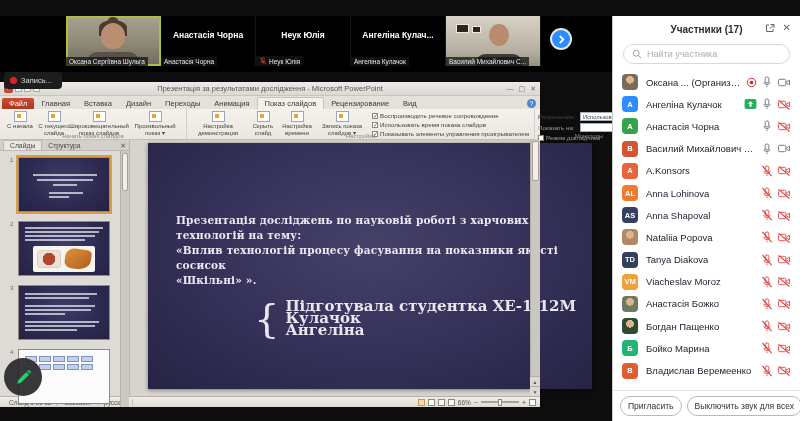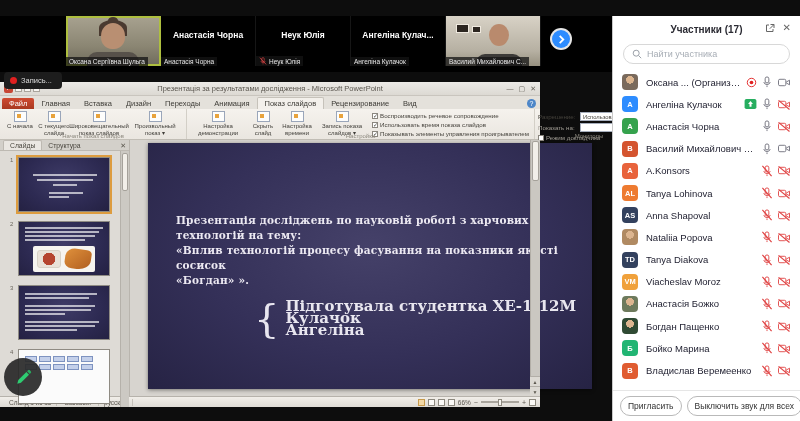--- a/index.html
+++ b/index.html
@@ -411,21 +411,21 @@
               <div class="vthumb"></div>
             </div>
         </div>
       </div>
 
       <div class="slide-area">
         <div class="slide">
           <div class="slide-title">
             <div>Презентація досліджень по науковій роботі з харчових технологій на тему:</div>
             <div>«Вплив технологій процесу фасування  на показники якості сосисок</div>
-            <div>«Богдан» ».</div>
+            <div>«Шкільні» ».</div>
           </div>
           <div class="credit">
             <div class="brace">{</div>
             <div class="credit-lines">
               <div>Підготувала студентка ХЕ-1-12М Кулачок</div>
               <div>Ангеліна</div>
             </div>
           </div>
         </div>
         <div class="slide-vscroll">
@@ -567,21 +567,21 @@
             </svg>
             <svg width="14" height="11" viewBox="0 0 14 12" fill="none">
     <rect x="1" y="2.5" width="8" height="7" rx="1.5" stroke="#E04545"></rect>
     <path d="M9.5 5.5 13 3.5v5L9.5 6.5" stroke="#E04545"></path>
     <line x1="1" y1="1.5" x2="13" y2="11.5" stroke="#E04545" stroke-width="1.3"></line>
             </svg>
           </div>
         </div>
         <div class="prow">
     <div class="pav" style="background-color:#EE7B30">AL</div>
-    <div class="pname">Tanya Lohinova</div>
+    <div class="pname">Anna Lohinova</div>
     <div class="picons">
             <svg width="12" height="12" viewBox="0 0 13 13" fill="none">
     <rect x="4.5" y="1" width="4" height="6.5" rx="2" stroke="#E04545"></rect>
     <path d="M3 6.5a3.6 3.6 0 0 0 7 0" stroke="#E04545"></path>
     <line x1="6.5" y1="10.2" x2="6.5" y2="12" stroke="#E04545"></line>
     <line x1="1.5" y1="1" x2="11.5" y2="12" stroke="#E04545" stroke-width="1.3"></line>
             </svg>
             <svg width="14" height="11" viewBox="0 0 14 12" fill="none">
     <rect x="1" y="2.5" width="8" height="7" rx="1.5" stroke="#E04545"></rect>
     <path d="M9.5 5.5 13 3.5v5L9.5 6.5" stroke="#E04545"></path>

